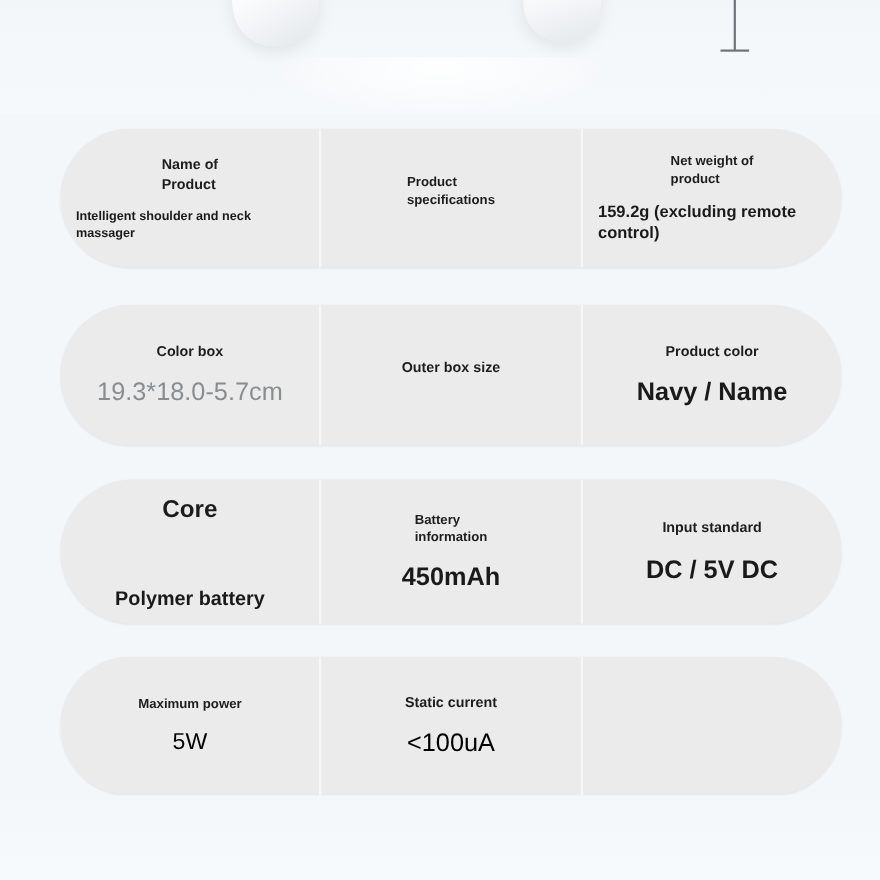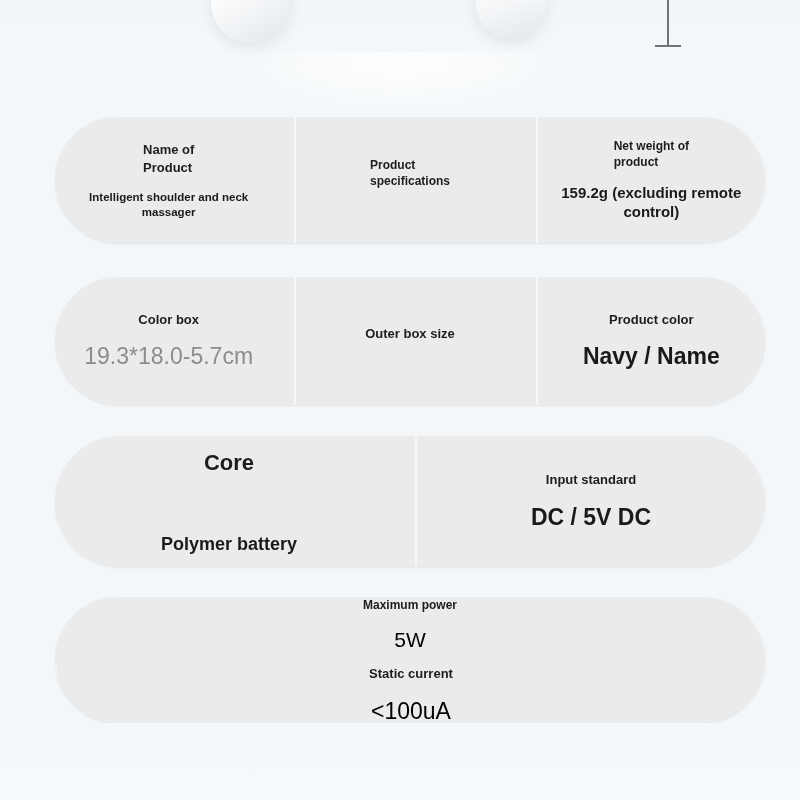--- a/index.html
+++ b/index.html
@@ -80,26 +80,25 @@
     width: 710px;
   }
   .spec-row {
     position: relative;
     background: #ebebeb;
     border-radius: 70px;
     display: flex;
     box-sizing: border-box;
     overflow: hidden;
     box-shadow: 0 1px 2px rgba(180,185,190,0.30);
-    gap: 12px;
   }
   #row-1 { height: 126px; margin-bottom: 34px; }
   #row-2 { height: 128px; margin-bottom: 31px; }
   #row-3 { height: 131px; margin-bottom: 30px; }
-  #row-4 { height: 126px; flex-direction: column; }
+  #row-4 { height: 126px; }
 
   .spec-cell {
     flex: 1 1 0;
     position: relative;
     display: flex;
     flex-direction: column;
     align-items: center;
     justify-content: center;
     box-sizing: border-box;
     padding: 0 14px;
@@ -112,21 +111,21 @@
     color: #1d1d1d;
     font-weight: bold;
     text-align: right;
     line-height: 1.35;
     white-space: pre-line;
     margin-bottom: 14px;
   }
   .cell-value {
     color: #1a1a1a;
     font-weight: bold;
-    text-align: center;
+    text-align: left;
     line-height: 1.25;
     white-space: pre-line;
   }
 
   
   .lbl-sm  { font-size: 12px; }
   .lbl-md  { font-size: 13px; }
   .lbl-lg  { font-size: 22px; font-weight: bold; }
 
   .val-xs  { font-size: 11.5px; }
@@ -194,20 +193,25 @@
       <div class="cell-value val-xl">Navy / Name</div>
     </div>
   </div>
 
   <div class="spec-row" id="row-3">
     <div class="spec-cell">
       <div class="cell-label lbl-lg">Core</div>
       <div class="cell-value val-md">Polymer battery</div>
     </div>
     <div class="spec-cell">
+      <div class="cell-label lbl-sm label-left">Battery
+information</div>
+      <div class="cell-value val-xl">450mAh</div>
+    </div>
+    <div class="spec-cell">
       <div class="cell-label lbl-md">Input standard</div>
       <div class="cell-value val-xl">DC / 5V DC</div>
     </div>
   </div>
 
   <div class="spec-row" id="row-4">
     <div class="spec-cell">
       <div class="cell-label lbl-sm">Maximum power</div>
       <div class="cell-value val-lg val-muted2">5W</div>
     </div>

